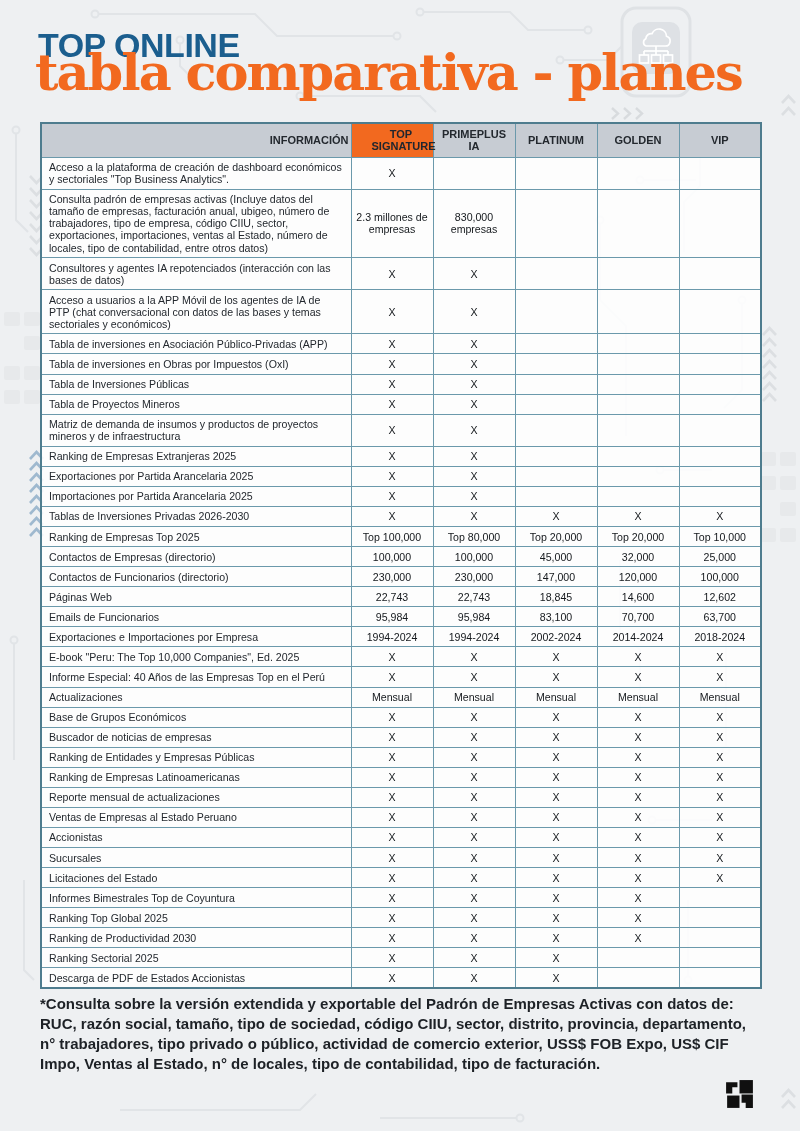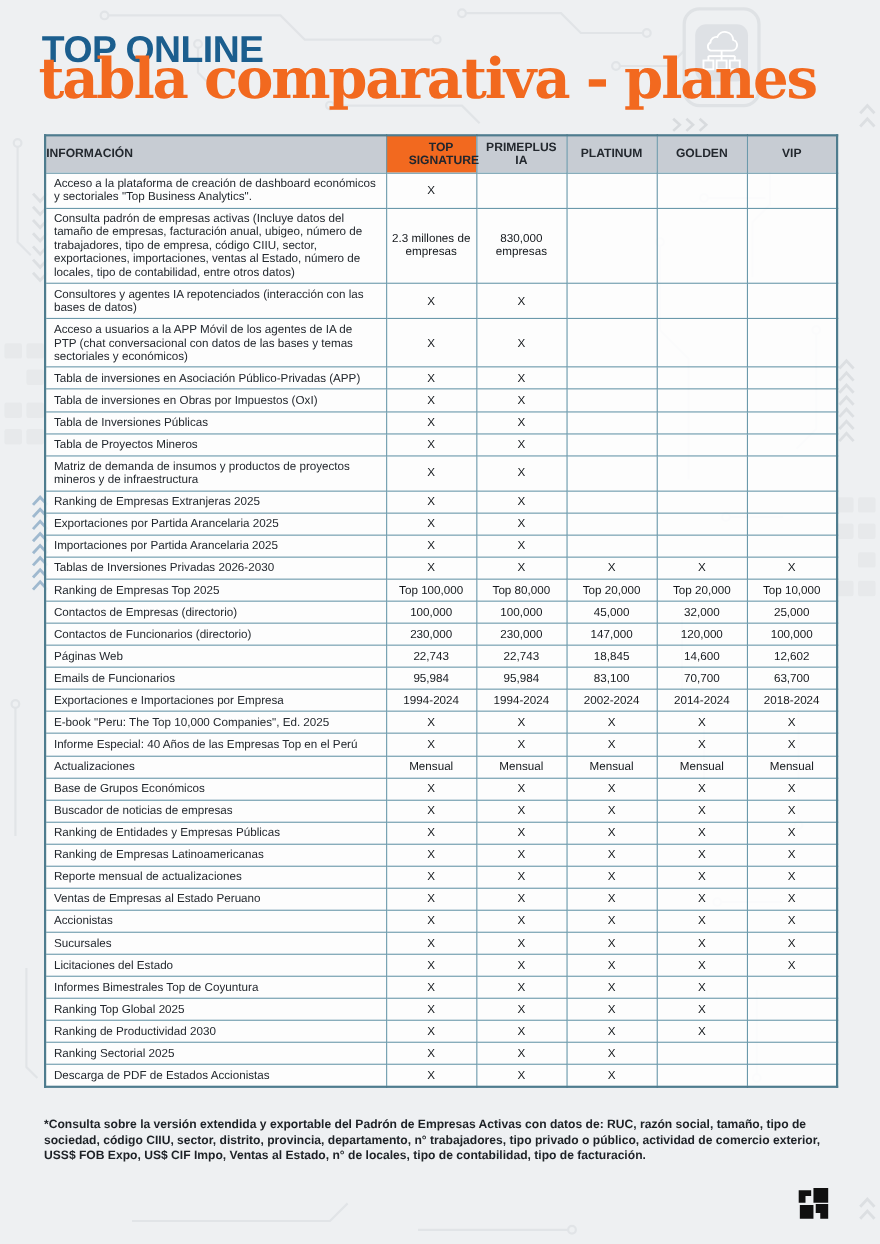--- a/index.html
+++ b/index.html
@@ -41,33 +41,33 @@
   }
   table.plans th,table.plans td{
     border:1.6px solid var(--table-border);
   }
   table.plans th{
     background:var(--header-gray);
     color:var(--ink);
     font-size:11px;font-weight:bold;line-height:1.12;
     padding:4px 2px;text-align:center;vertical-align:middle;
   }
-  table.plans th.col-info{width:310px;text-align:left;padding-left:0;}
+  table.plans th.col-info{width:310px;text-align:right;padding-left:16px;}
   table.plans th.col-plan{width:82px;}
   table.plans th.highlight{background:var(--accent-orange);color:#20262e;padding-left:20px;}
   table.plans td{
     background:rgba(255,255,255,0.86);
     font-size:10.6px;line-height:1.14;color:var(--ink);
     padding:3.5px 3px;vertical-align:middle;
   }
   table.plans td.feature{text-align:left;padding-left:7px;padding-right:8px;}
   table.plans td.val{text-align:center;color:#14181c;}
   .footnote{
-    margin-top:26px;width:720px;
-    font-size:11px;line-height:1.32;font-weight:bold;color:#1d2126;
+    margin-top:5px;width:720px;
+    font-size:15px;line-height:1.32;font-weight:bold;color:#1d2126;
   }
   .logo{position:absolute;right:44px;top:1078px;z-index:1;}
 </style>
 </head>
 <body>
 
 <svg class="bg-layer" width="800" height="1131" viewBox="0 0 800 1131" aria-hidden="true">
   <defs>
     <path id="chev-up" d="M0,7 L6.5,0 L13,7" fill="none" stroke-width="2.6"></path>
     <path id="chev-down" d="M0,0 L6.5,7 L13,0" fill="none" stroke-width="2.6"></path>

